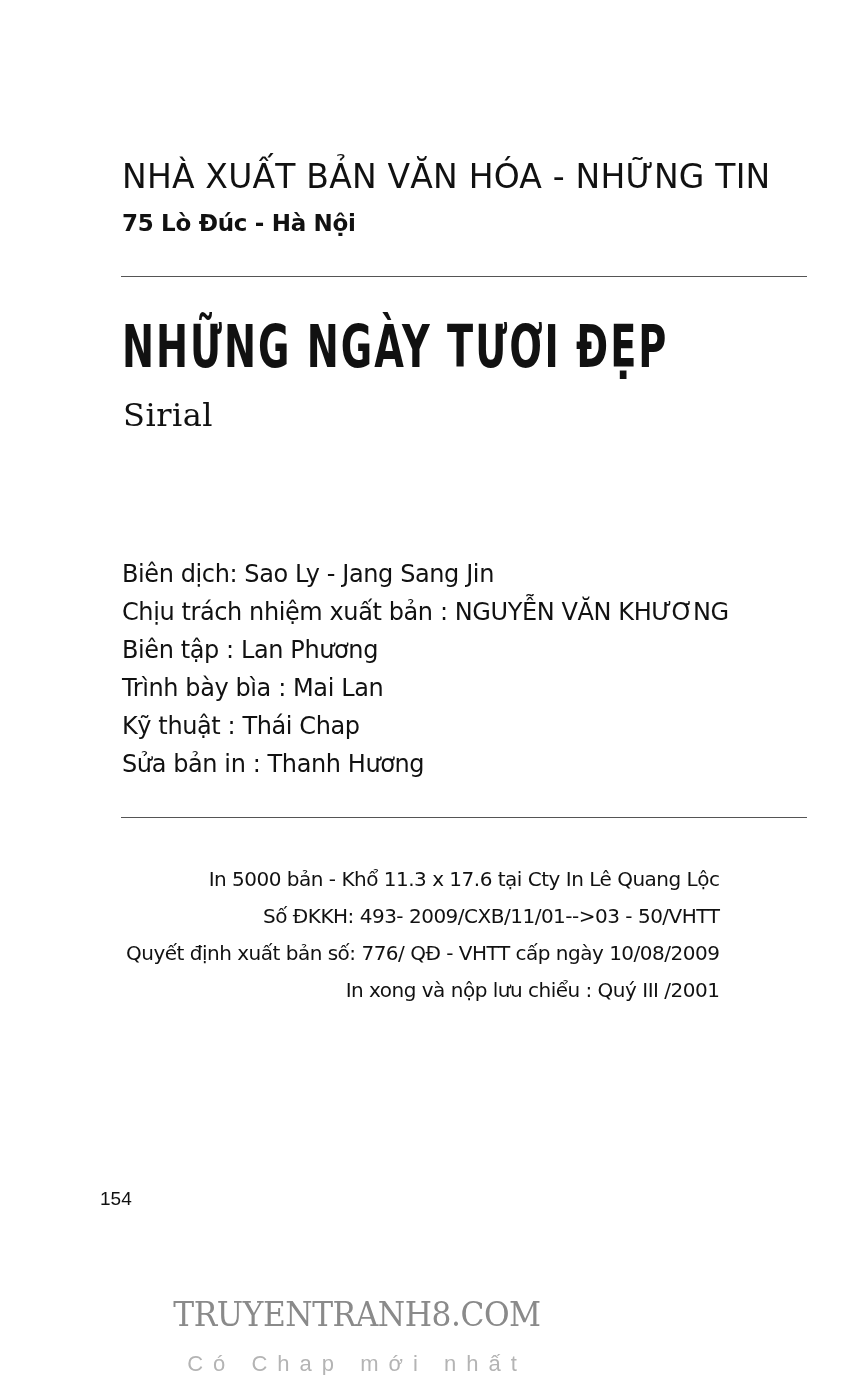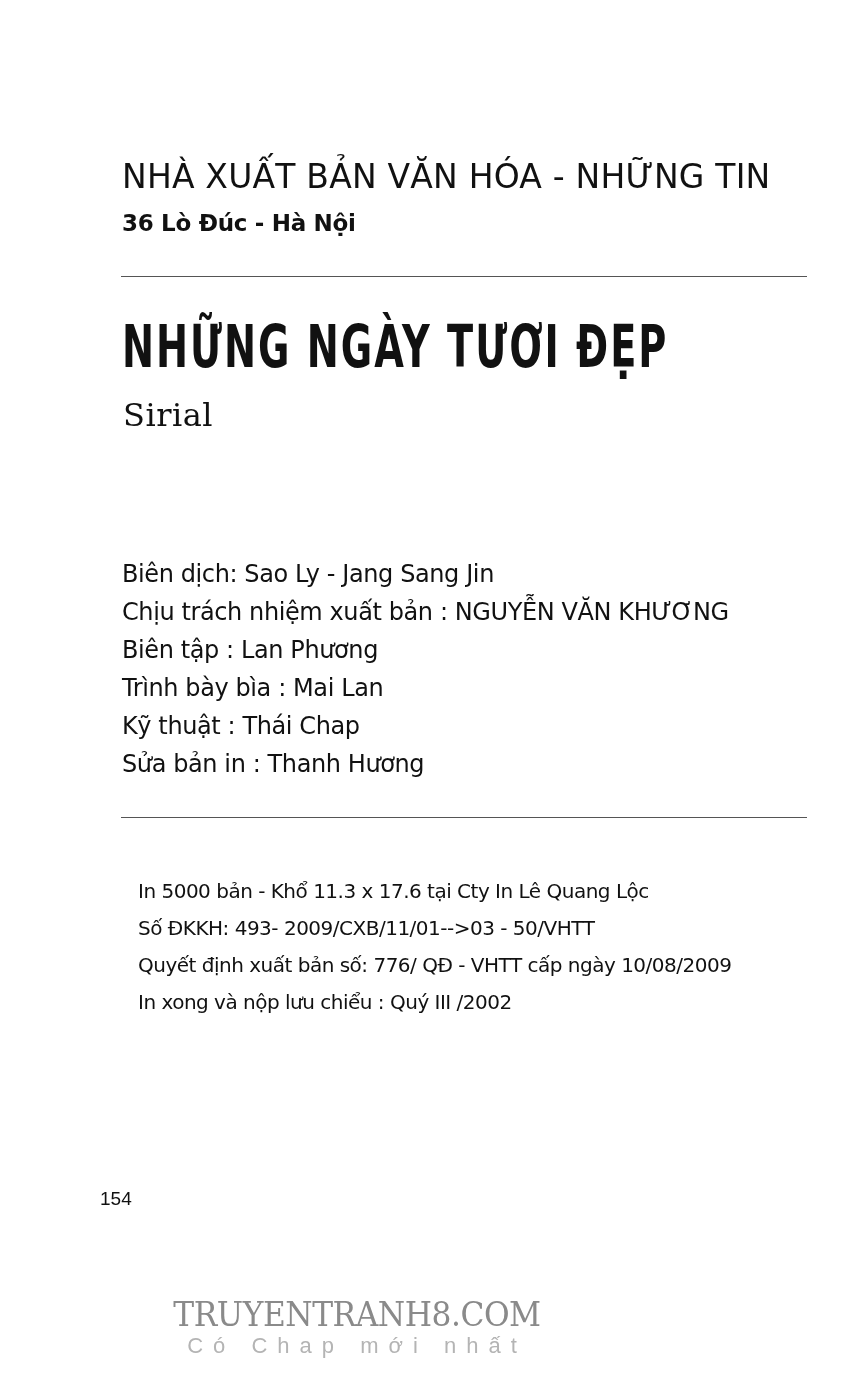--- a/index.html
+++ b/index.html
@@ -71,22 +71,23 @@
       line-height: 38px;
       height: 38px;
       font-family: "DejaVu Sans", sans-serif;
       letter-spacing: -0.4px;
     }
 
     .print-info {
       position: absolute;
       left: 122px;
       top: 857px;
-      margin: 16px; padding: 0;
+      margin: 4px; padding: 0;
       list-style: none;
+      text-align: right;
     }
     .print-info li {
       font-size: 20px;
       line-height: 37px;
       height: 37px;
       font-family: "DejaVu Sans", sans-serif;
       letter-spacing: -0.5px;
     }
 
     .page-number {
@@ -110,28 +111,28 @@
       line-height: 36px;
       transform: scaleX(0.92);
     }
     .watermark-tagline {
       display: block;
       font-family: "Liberation Sans", sans-serif;
       font-size: 22px;
       color: #b4b4b4;
       letter-spacing: 10px;
       line-height: 24px;
-      margin-top: 2px;
+      margin-top: 20px;
     }
   </style>
 </head>
 <body>
 
 <div class="abs publisher-name">NHÀ XUẤT BẢN VĂN HÓA - NHỮNG TIN</div>
-<div class="abs publisher-address">36 Lò Đúc - Hà Nội</div>
+<div class="abs publisher-address">75 Lò Đúc - Hà Nội</div>
 
 <div class="rule top"></div>
 
 <div class="abs book-title">NHỮNG NGÀY TƯƠI ĐẸP</div>
 <div class="abs book-author">Sirial</div>
 
 <ul class="credits">
   <li>Biên dịch: Sao Ly - Jang Sang Jin</li>
   <li>Chịu trách nhiệm xuất bản : NGUYỄN VĂN KHƯƠNG</li>
   <li>Biên tập : Lan Phương</li>
@@ -139,21 +140,21 @@
   <li>Kỹ thuật : Thái Chap</li>
   <li>Sửa bản in : Thanh Hương</li>
 </ul>
 
 <div class="rule mid"></div>
 
 <ul class="print-info">
   <li>In 5000 bản - Khổ 11.3 x 17.6 tại Cty In Lê Quang Lộc</li>
   <li>Số ĐKKH: 493- 2009/CXB/11/01--&gt;03 - 50/VHTT</li>
   <li>Quyết định xuất bản số: 776/ QĐ - VHTT cấp ngày 10/08/2009</li>
-  <li>In xong và nộp lưu chiểu : Quý III /2002</li>
+  <li>In xong và nộp lưu chiểu : Quý III /2001</li>
 </ul>
 
 <div class="abs page-number">154</div>
 
 <div class="watermark">
   <span class="watermark-site">TRUYENTRANH8.COM</span>
   <span class="watermark-tagline">Có Chap mới nhất</span>
 </div>
 
 </body></html>

